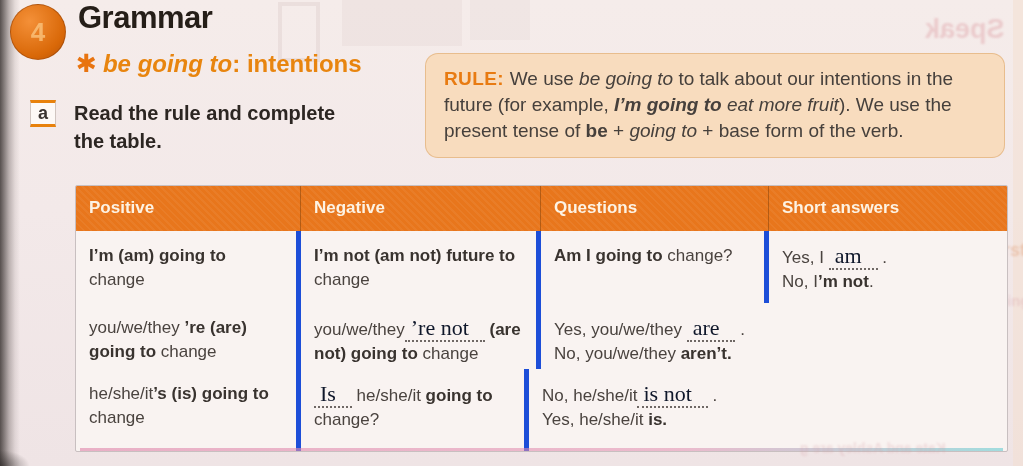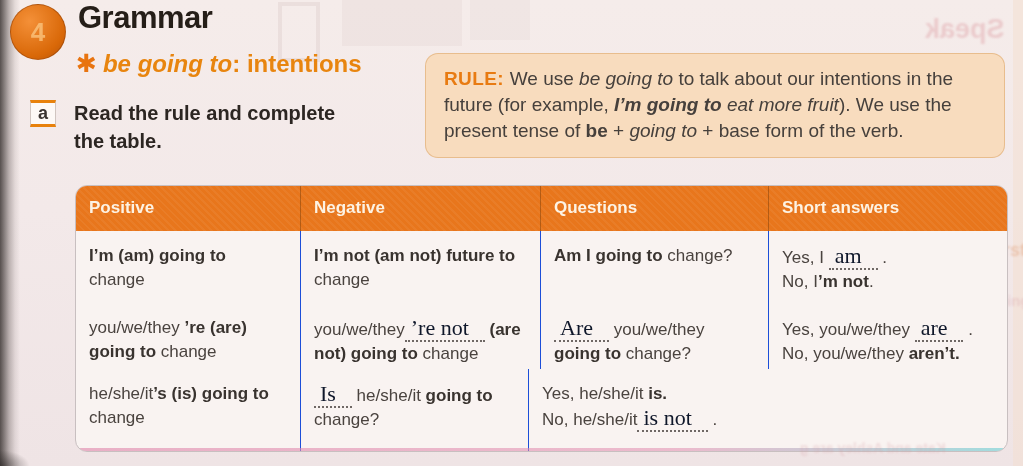--- a/index.html
+++ b/index.html
@@ -53,34 +53,34 @@
   .seg-r{font-weight:400;}
   .seg-b{font-weight:700;}
   .seg-i{font-style:italic;}
   .seg-bi{font-weight:700;font-style:italic;}
   .seg-rule{font-weight:700;color:#e87b12;letter-spacing:.4px;}
   .seg-fill{font-family:"Liberation Serif","DejaVu Serif",serif;font-size:22px;color:#0f172a;
     border-bottom:2px dotted #6f6865;padding:0 16px 0 6px;margin-top:12px;}
 
   
   .gtable{position:absolute;left:75px;top:185px;width:933px;height:267px;box-sizing:border-box;
-    border:1px solid #c8bfc0;border-radius:12px;overflow:hidden;background:#f9f3f1;z-index:4;}
+    border:1px solid #c8bfc0;border-radius:2px;overflow:hidden;background:#f9f3f1;z-index:4;}
   .gtable::after{content:"";position:absolute;left:4px;right:4px;bottom:0;height:3px;
     background:linear-gradient(to right,rgba(225,140,175,.65) 0%,rgba(225,140,175,.55) 65%,rgba(125,210,214,.7) 100%);}
   .t-header{display:flex;height:45px;background:#e8761c;
     background-image:repeating-linear-gradient(45deg,rgba(255,255,255,.05) 0 2px,transparent 2px 5px);}
   .th{box-sizing:border-box;padding:12px 0 0 13px;color:#fdf3e4;font-size:17px;font-weight:700;
     border-right:1px solid rgba(100,50,5,.4);}
   .th:last-child{border-right:none;}
   .t-row{display:flex;}
   .row1{height:72px;}
   .row2{height:66px;}
   .row3{height:89px;}
   .td{box-sizing:border-box;padding:13px 14px 0 13px;font-size:17px;line-height:24px;color:#4a433f;
-    border-right:1px solid #1d4ed8;}
+    border-right:5px solid #1d4ed8;}
   .td:last-child{border-right:none;}
   .td .seg-b{color:#39332f;}
   .c1{width:225px;}
   .c2{width:240px;}
   .c3{width:228px;}
   .c4{flex:1;}
 </style>
 </head>
 <body>
 
@@ -136,35 +136,32 @@
           <div class="rich-line"><span class="seg-r">No, I</span><span class="seg-b">’m not</span><span class="seg-r">.</span></div>
         </div>
     </div>
     <div class="t-row row2">
       <div class="td c1">
           <div class="rich-line"><span class="seg-r">you/we/they </span><span class="seg-b">’re (are) going to</span><span class="seg-r"> change</span></div>
         </div>
       <div class="td c2">
           <div class="rich-line"><span class="seg-r">you/we/they</span><span class="seg-fill">’re not</span><span class="seg-r"> </span><span class="seg-b">(are not) going to</span><span class="seg-r"> change</span></div>
         </div>
-      <div class="td c3">
-          <div class="rich-line"><span class="seg-fill">Are</span><span class="seg-r"> you/we/they </span><span class="seg-b">going to</span><span class="seg-r"> change?</span></div>
-        </div>
       <div class="td c4">
           <div class="rich-line"><span class="seg-r">Yes, you/we/they </span><span class="seg-fill">are</span><span class="seg-r"> .</span></div>
           <div class="rich-line"><span class="seg-r">No, you/we/they </span><span class="seg-b">aren’t.</span></div>
         </div>
     </div>
     <div class="t-row row3">
       <div class="td c1">
           <div class="rich-line"><span class="seg-r">he/she/it</span><span class="seg-b">’s (is) going</span><span class="seg-r"> </span><span class="seg-b">to</span><span class="seg-r"> change</span></div>
         </div>
       <div class="td c3">
           <div class="rich-line"><span class="seg-fill">Is</span><span class="seg-r"> he/she/it </span><span class="seg-b">going to</span><span class="seg-r"> change?</span></div>
         </div>
       <div class="td c4">
+          <div class="rich-line"><span class="seg-r">No, he/she/it</span><span class="seg-fill">is not</span><span class="seg-r"> .</span></div>
           <div class="rich-line"><span class="seg-r">Yes, he/she/it </span><span class="seg-b">is.</span></div>
-          <div class="rich-line"><span class="seg-r">No, he/she/it</span><span class="seg-fill">is not</span><span class="seg-r"> .</span></div>
         </div>
     </div>
   </div>
 
 </div>
 
 </body></html>

